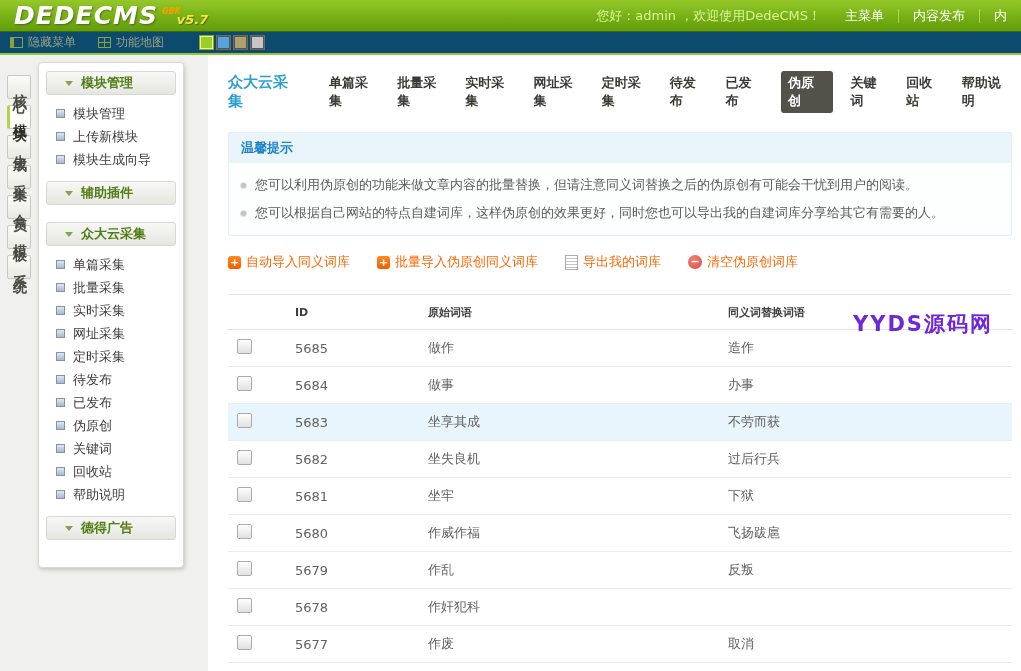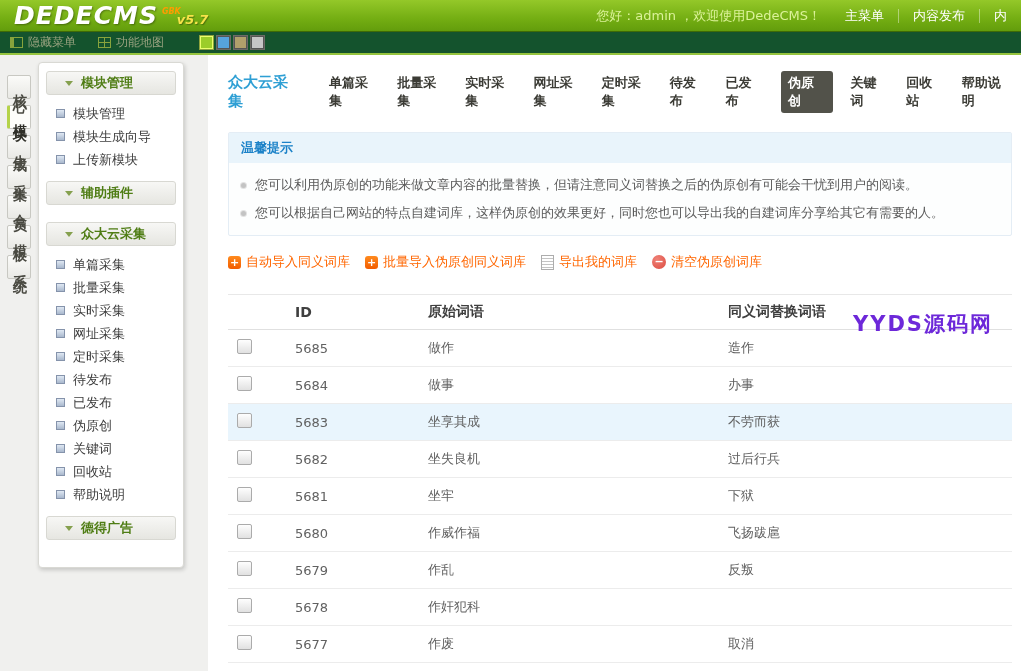--- a/index.html
+++ b/index.html
@@ -12,21 +12,21 @@
   .logo-text{color:#fff;font-weight:bold;font-style:italic;font-size:25px;letter-spacing:1px;text-shadow:1px 1px 2px rgba(0,0,0,.35);line-height:30px;}
   .logo-sup{color:#ff9c00;font-size:8px;font-weight:bold;font-style:italic;position:relative;top:-10px;left:4px;}
   .logo-ver{color:#f6e24a;font-size:13px;font-weight:bold;font-style:italic;margin-left:0px;text-shadow:1px 1px 1px rgba(0,0,0,.3);}
   .top-right{display:flex;align-items:center;height:100%;}
   .greeting{color:#dbf299;font-size:13px;margin-right:10px;}
   .top-menu{display:flex;align-items:center;height:100%;}
   .top-link{color:#fff;font-size:13px;padding:0 14px;height:14px;line-height:14px;display:inline-block;text-decoration:none;cursor:pointer;}
   .top-link + .top-link{border-left:1px solid rgba(255,255,255,.4);}
 
   
-  .darkbar{height:21px;background:#14532d;display:flex;align-items:center;padding-left:10px;}
+  .darkbar{height:21px;background:#0c4a6e;display:flex;align-items:center;padding-left:10px;}
   .db-item{display:flex;align-items:center;gap:5px;color:#98a27f;font-size:12px;margin-right:22px;cursor:pointer;}
   .icon-hidemenu{width:11px;height:9px;border:1px solid #87a33c;background:linear-gradient(to right,#87a33c 0 3px,transparent 3px);display:inline-block;}
   .icon-funcmap{width:11px;height:9px;border:1px solid #87a33c;display:inline-block;
     background:linear-gradient(#87a33c,#87a33c) 5px 0/1px 100% no-repeat,linear-gradient(#87a33c,#87a33c) 0 4px/100% 1px no-repeat;}
   .swatches{display:flex;align-items:center;gap:4px;margin-left:14px;}
   .swatch{width:11px;height:11px;display:inline-block;border:1px solid #555;box-shadow:0 0 0 1px #6b6b66;cursor:pointer;}
   .swatch.sel{border:1px solid #eaff6e;box-shadow:0 0 0 1px #8ea33c;}
   .greenline{height:2px;background:#96c43e;}
 
   
@@ -60,35 +60,35 @@
   .ctab.active{background:#52524a;color:#fff;padding:3px 7px;border-radius:3px;}
 
   
   .notice{margin-top:19px;border:1px solid #e4edf5;border-radius:2px;background:#fdfefe;}
   .notice-title{background:#e9f4fb;color:#1c82c8;font-weight:bold;font-size:13px;padding:6px 12px;}
   .notice-list{list-style:none;margin:0;padding:8px 12px;}
   .tip{display:flex;align-items:center;gap:9px;line-height:28px;font-size:13px;color:#5a5a5a;}
   .dot{width:5px;height:5px;border-radius:50%;background:#c3c3c3;box-shadow:0 0 0 1px #e2e2e2;flex:0 0 auto;}
 
   
-  .actions{margin-top:17px;display:flex;align-items:center;gap:15px;}
+  .actions{margin-top:17px;display:flex;align-items:center;gap:27px;}
   .action{display:flex;align-items:center;gap:5px;color:#f60;font-size:13px;text-decoration:none;cursor:pointer;}
   .ic{display:inline-block;}
   .ic.add{width:13px;height:13px;background:linear-gradient(#ff8a1e,#f25d00);border-radius:3px;color:#fff;
     font-size:11px;font-weight:bold;line-height:13px;text-align:center;}
   .ic.add::before{content:"+";}
   .ic.doc{width:11px;height:13px;border:1px solid #adadad;background:repeating-linear-gradient(#fff 0 2px,#c4c4c4 2px 3px);}
   .ic.clear{width:14px;height:14px;border-radius:50%;background:radial-gradient(circle at 35% 30%,#ef8177,#dd4c41);color:#fff;
     font-size:11px;font-weight:bold;line-height:13px;text-align:center;}
   .ic.clear::before{content:"−";}
 
   
   .table{margin-top:23px;}
   .t-head{display:flex;align-items:center;height:34px;border-top:1px solid #e8e8e8;border-bottom:1px solid #e0e0e0;
-    font-size:14px;font-weight:bold;color:#3f3f3f;}
+    font-size:11px;font-weight:bold;color:#3f3f3f;}
   .row{display:flex;align-items:center;height:36px;border-bottom:1px solid #ececec;font-size:13px;color:#616161;}
   .row.hl{background:#e9f5fd;}
   .col-check{width:67px;box-sizing:border-box;padding-left:9px;}
   .col-id{width:133px;}
   .col-orig{width:300px;}
   .col-syn{flex:1;}
   .checkbox{width:13px;height:13px;border:1px solid #ababab;border-radius:2px;background:linear-gradient(#fefefe,#e1e1e1);display:inline-block;cursor:pointer;}
   .watermark{position:absolute;left:645px;top:255px;font-size:21px;font-weight:bold;letter-spacing:2px;color:#6d28d9;pointer-events:none;}
 </style>
 </head>
@@ -153,26 +153,26 @@
               </div>
               <div class="menu-items">
 
                   <div class="menu-item">
                     <span class="bullet"></span>
                     <span>模块管理</span>
                   </div>
 
                   <div class="menu-item">
                     <span class="bullet"></span>
+                    <span>上传新模块</span>
+                  </div>
+
+                  <div class="menu-item">
+                    <span class="bullet"></span>
                     <span>模块生成向导</span>
-                  </div>
-
-                  <div class="menu-item">
-                    <span class="bullet"></span>
-                    <span>上传新模块</span>
                   </div>
                 </div>
             </div>
 
             <div class="menu-group">
               <div class="menu-header">
                 <span class="arrow"></span>
                 <span>辅助插件</span>
               </div>
               <div class="menu-items">

